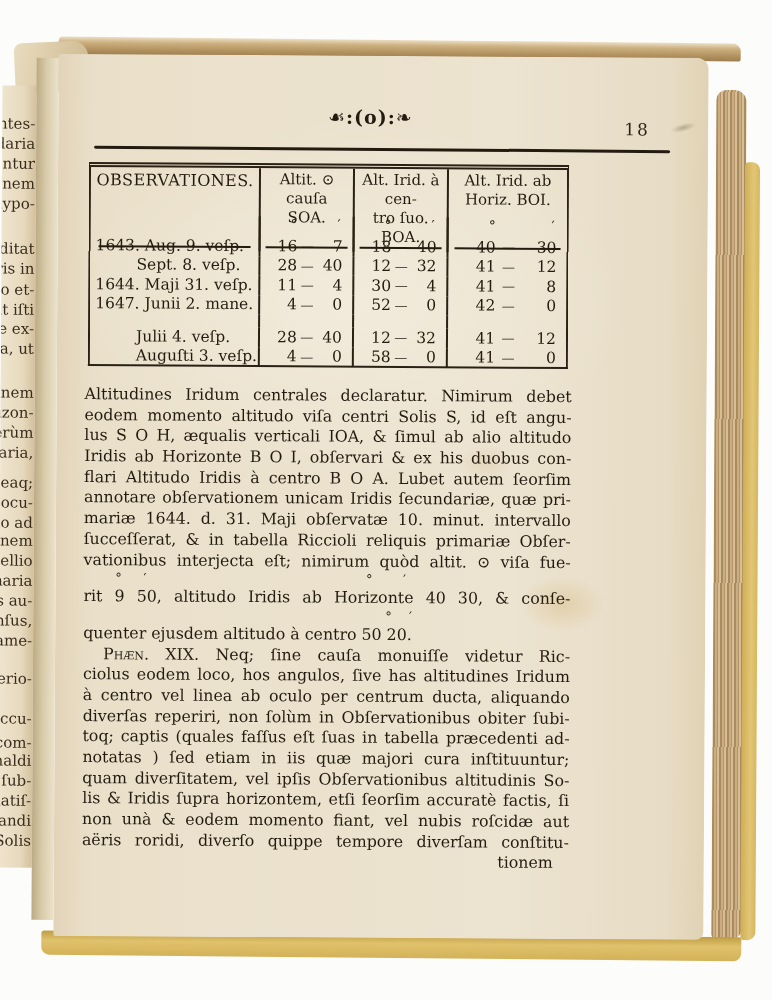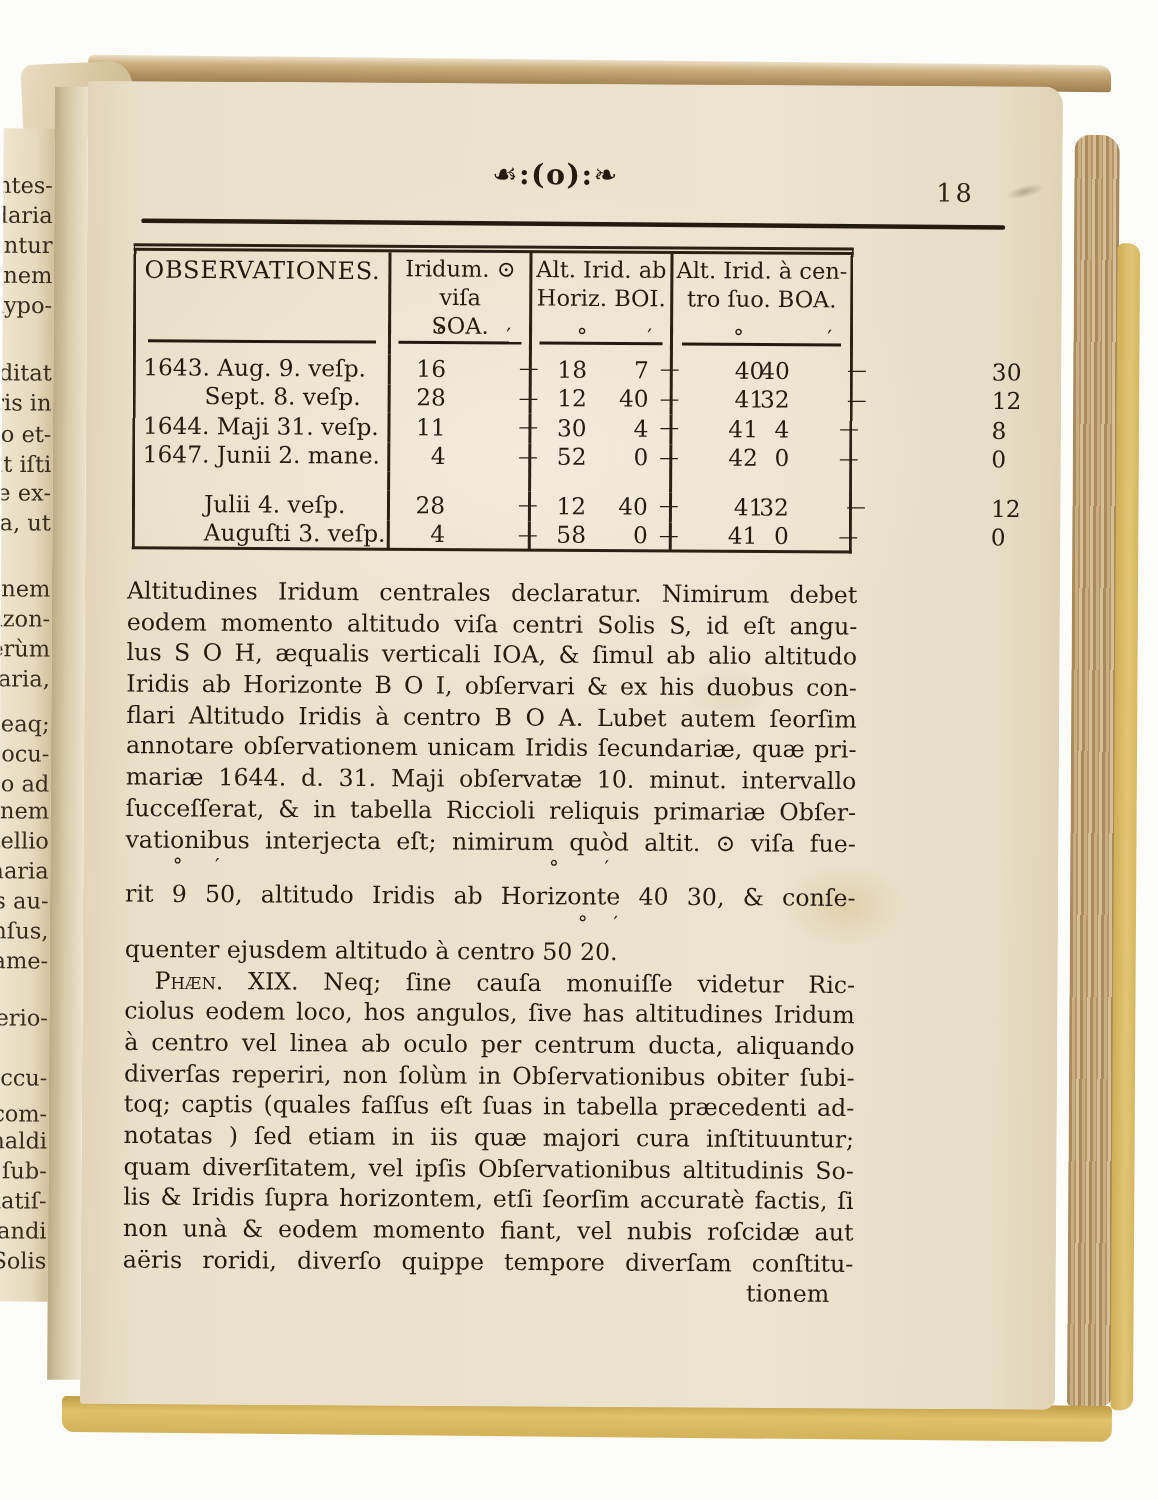--- a/index.html
+++ b/index.html
@@ -62,21 +62,21 @@
   .th { display:flex; flex-direction:column; justify-content:space-between;
     padding-top:2px; font-size:15px; line-height:19px; text-align:center; }
   .th-one { font-size:16px; letter-spacing:0.4px; padding-top:3px; }
   .rule2 { height:2px; background:#241b10; width:90%; margin:0 auto 3px; }
   .tunits { height:20px; font-size:14px; }
   .unit { display:grid; grid-template-columns:40% 22% 38%; }
   .u-d { text-align:right; } .u-m { text-align:right; padding-right:12px; }
   .trow { height:19.5px; font-size:15.5px; align-items:center; white-space:nowrap; }
   .lbl { padding-left:5px; }
   .ind { padding-left:46px; }
-  .num { display:grid; grid-template-columns:40% 22% 38%; align-items:center; height:100%;gap:45px; }
+  .num { display:grid; grid-template-columns:40% 22% 38%; align-items:center; height:100%; }
   .n-d { text-align:right; } .n-dash { text-align:center; font-size:13px; } .n-m { text-align:right; padding-right:10px; }
   .tgap { height:13px; }
 
   
   .bodytext { position:absolute; left:28px; top:330px; width:487px; font-size:15.8px; color:#241b10; }
   .ln { line-height:20.7px; height:20.7px; text-align:justify; text-align-last:justify; overflow:visible; }
   .plain { text-align:left; text-align-last:left; }
   .indent { text-indent:20px; }
   .sc { font-variant:small-caps; }
   .symline { position:relative; height:16px; }
@@ -141,29 +141,29 @@
     <div class="smudge"></div>
     <div class="hrule"></div>
 
     <div class="tbl">
       <div class="thead">
         <div class="th th-one">
           <div>OBSERVATIONES.</div>
           <div class="rule2"></div>
         </div>
         <div class="th bl">
-          <div><span>Iridum. ⊙ viſa</span><br><span>SOA.</span></div>
+          <div><span>Altit. ⊙ cauſa</span><br><span>SOA.</span></div>
+          <div class="rule2"></div>
+        </div>
+        <div class="th bl">
+          <div><span>Alt. Irid. à cen-</span><br><span>tro ſuo. BOA.</span></div>
           <div class="rule2"></div>
         </div>
         <div class="th bl">
           <div><span>Alt. Irid. ab</span><br><span>Horiz. BOI.</span></div>
-          <div class="rule2"></div>
-        </div>
-        <div class="th bl">
-          <div><span>Alt. Irid. à cen-</span><br><span>tro ſuo. BOA.</span></div>
           <div class="rule2"></div>
         </div>
       </div>
 
       <div class="tunits">
         <div></div>
         <div class="unit bl">
           <span class="u-d">°</span>
             <span></span>
             <span class="u-m">′</span>

